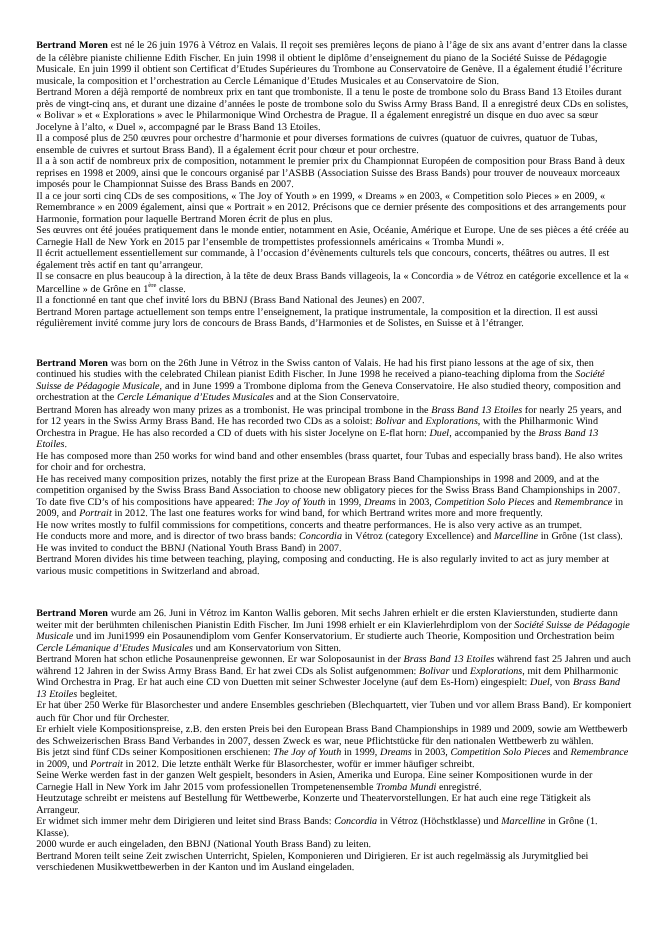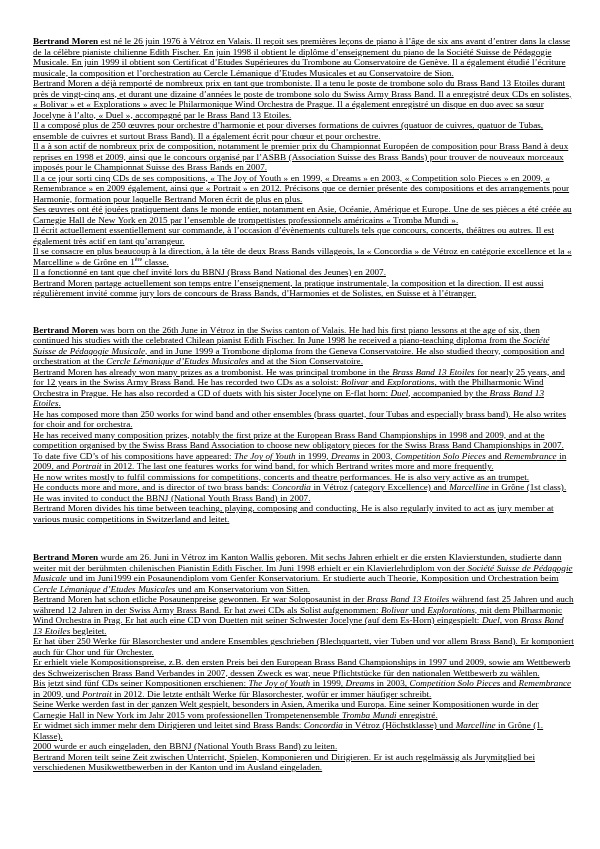--- a/index.html
+++ b/index.html
@@ -20,21 +20,20 @@
     overflow: hidden;
   }
   section { display: block; }
   .section-gap-large { margin-bottom: 26px; }
   .section-gap-small { margin-bottom: 28px; }
   p.para {
     margin: 0;
     padding: 0;
     text-align: left;
     word-spacing: 0.2px;
-    text-decoration: underline;
   }
   p.para b { font-weight: bold; }
   p.para i { font-style: italic; }
   p.para sup {
     font-size: 6px;
     line-height: 0;
     vertical-align: super;
   }
 </style>
 </head>
@@ -55,26 +54,27 @@
     </section>
   <section class="section-gap-small">
       <p class="para"><b>Bertrand Moren</b><span> was born on the 26th June in Vétroz in the Swiss canton of Valais. He had his first piano lessons at the age of six, then continued his studies with the celebrated Chilean pianist Edith Fischer. In June 1998 he received a piano-teaching diploma from the </span><i>Société Suisse de Pédagogie Musicale</i><span>, and in June 1999 a Trombone diploma from the Geneva Conservatoire. He also studied theory, composition and orchestration at the </span><i>Cercle Lémanique d’Etudes Musicales</i><span> and at the Sion Conservatoire.</span></p>
       <p class="para"><span>Bertrand Moren has already won many prizes as a trombonist. He was principal trombone in the </span><i>Brass Band 13 Etoiles</i><span> for nearly 25 years, and for 12 years in the Swiss Army Brass Band. He has recorded two CDs as a soloist: </span><i>Bolivar</i><span> and </span><i>Explorations</i><span>, with the Philharmonic Wind Orchestra in Prague. He has also recorded a CD of duets with his sister Jocelyne on E-flat horn: </span><i>Duel</i><span>, accompanied by the </span><i>Brass Band 13 Etoiles</i><span>.</span></p>
       <p class="para"><span>He has composed more than 250 works for wind band and other ensembles (brass quartet, four Tubas and especially brass band). He also writes for choir and for orchestra.</span></p>
       <p class="para"><span>He has received many composition prizes, notably the first prize at the European Brass Band Championships in 1998 and 2009, and at the competition organised by the Swiss Brass Band Association to choose new obligatory pieces for the Swiss Brass Band Championships in 2007.</span></p>
       <p class="para"><span>To date five CD’s of his compositions have appeared: </span><i>The Joy of Youth</i><span> in 1999, </span><i>Dreams</i><span> in 2003, </span><i>Competition Solo Pieces</i><span> and </span><i>Remembrance</i><span> in 2009, and </span><i>Portrait</i><span> in 2012. The last one features works for wind band, for which Bertrand writes more and more frequently.</span></p>
       <p class="para"><span>He now writes mostly to fulfil commissions for competitions, concerts and theatre performances. He is also very active as an trumpet.</span></p>
       <p class="para"><span>He conducts more and more, and is director of two brass bands: </span><i>Concordia</i><span> in Vétroz (category Excellence) and </span><i>Marcelline</i><span> in Grône (1st class).</span></p>
       <p class="para"><span>He was invited to conduct the BBNJ (National Youth Brass Band) in 2007.</span></p>
-      <p class="para"><span>Bertrand Moren divides his time between teaching, playing, composing and conducting. He is also regularly invited to act as jury member at various music competitions in Switzerland and leitet.</span></p>
+      <p class="para"><span>Bertrand Moren divides his time between teaching, playing, composing and conducting. He is also regularly invited to act as jury member at various music competitions in Switzerland and abroad.</span></p>
     </section>
   <section>
       <p class="para"><b>Bertrand Moren</b><span> wurde am 26. Juni in Vétroz im Kanton Wallis geboren. Mit sechs Jahren erhielt er die ersten Klavierstunden, studierte dann weiter mit der berühmten chilenischen Pianistin Edith Fischer. Im Juni 1998 erhielt er ein Klavierlehrdiplom von der </span><i>Société Suisse de Pédagogie Musicale</i><span> und im Juni1999 ein Posaunendiplom vom Genfer Konservatorium. Er studierte auch Theorie, Komposition und Orchestration beim </span><i>Cercle Lémanique d’Etudes Musicales</i><span> und am Konservatorium von Sitten.</span></p>
       <p class="para"><span>Bertrand Moren hat schon etliche Posaunenpreise gewonnen. Er war Soloposaunist in der </span><i>Brass Band 13 Etoiles</i><span> während fast 25 Jahren und auch während 12 Jahren in der Swiss Army Brass Band. Er hat zwei CDs als Solist aufgenommen: </span><i>Bolivar</i><span> und </span><i>Explorations</i><span>, mit dem Philharmonic Wind Orchestra in Prag. Er hat auch eine CD von Duetten mit seiner Schwester Jocelyne (auf dem Es-Horn) eingespielt: </span><i>Duel</i><span>, von </span><i>Brass Band 13 Etoiles</i><span> begleitet.</span></p>
       <p class="para"><span>Er hat über 250 Werke für Blasorchester und andere Ensembles geschrieben (Blechquartett, vier Tuben und vor allem Brass Band). Er komponiert auch für Chor und für Orchester.</span></p>
-      <p class="para"><span>Er erhielt viele Kompositionspreise, z.B. den ersten Preis bei den European Brass Band Championships in 1997 und 2009, sowie am Wettbewerb des Schweizerischen Brass Band Verbandes in 2007, dessen Zweck es war, neue Pflichtstücke für den nationalen Wettbewerb zu wählen.</span></p>
+      <p class="para"><span>Er erhielt viele Kompositionspreise, z.B. den ersten Preis bei den European Brass Band Championships in 1989 und 2009, sowie am Wettbewerb des Schweizerischen Brass Band Verbandes in 2007, dessen Zweck es war, neue Pflichtstücke für den nationalen Wettbewerb zu wählen.</span></p>
       <p class="para"><span>Bis jetzt sind fünf CDs seiner Kompositionen erschienen: </span><i>The Joy of Youth</i><span> in 1999, </span><i>Dreams</i><span> in 2003, </span><i>Competition Solo Pieces</i><span> and </span><i>Remembrance</i><span> in 2009, und </span><i>Portrait</i><span> in 2012. Die letzte enthält Werke für Blasorchester, wofür er immer häufiger schreibt.</span></p>
       <p class="para"><span>Seine Werke werden fast in der ganzen Welt gespielt, besonders in Asien, Amerika und Europa. Eine seiner Kompositionen wurde in der Carnegie Hall in New York im Jahr 2015 vom professionellen Trompetenensemble </span><i>Tromba Mundi</i><span> enregistré.</span></p>
+      <p class="para"><span>Heutzutage schreibt er meistens auf Bestellung für Wettbewerbe, Konzerte und Theatervorstellungen. Er hat auch eine rege Tätigkeit als Arrangeur.</span></p>
       <p class="para"><span>Er widmet sich immer mehr dem Dirigieren und leitet sind Brass Bands: </span><i>Concordia</i><span> in Vétroz (Höchstklasse) und </span><i>Marcelline</i><span> in Grône (1. Klasse).</span></p>
       <p class="para"><span>2000 wurde er auch eingeladen, den BBNJ (National Youth Brass Band) zu leiten.</span></p>
       <p class="para"><span>Bertrand Moren teilt seine Zeit zwischen Unterricht, Spielen, Komponieren und Dirigieren. Er ist auch regelmässig als Jurymitglied bei verschiedenen Musikwettbewerben in der Kanton und im Ausland eingeladen.</span></p>
     </section>
 </div>
 
 </body></html>

